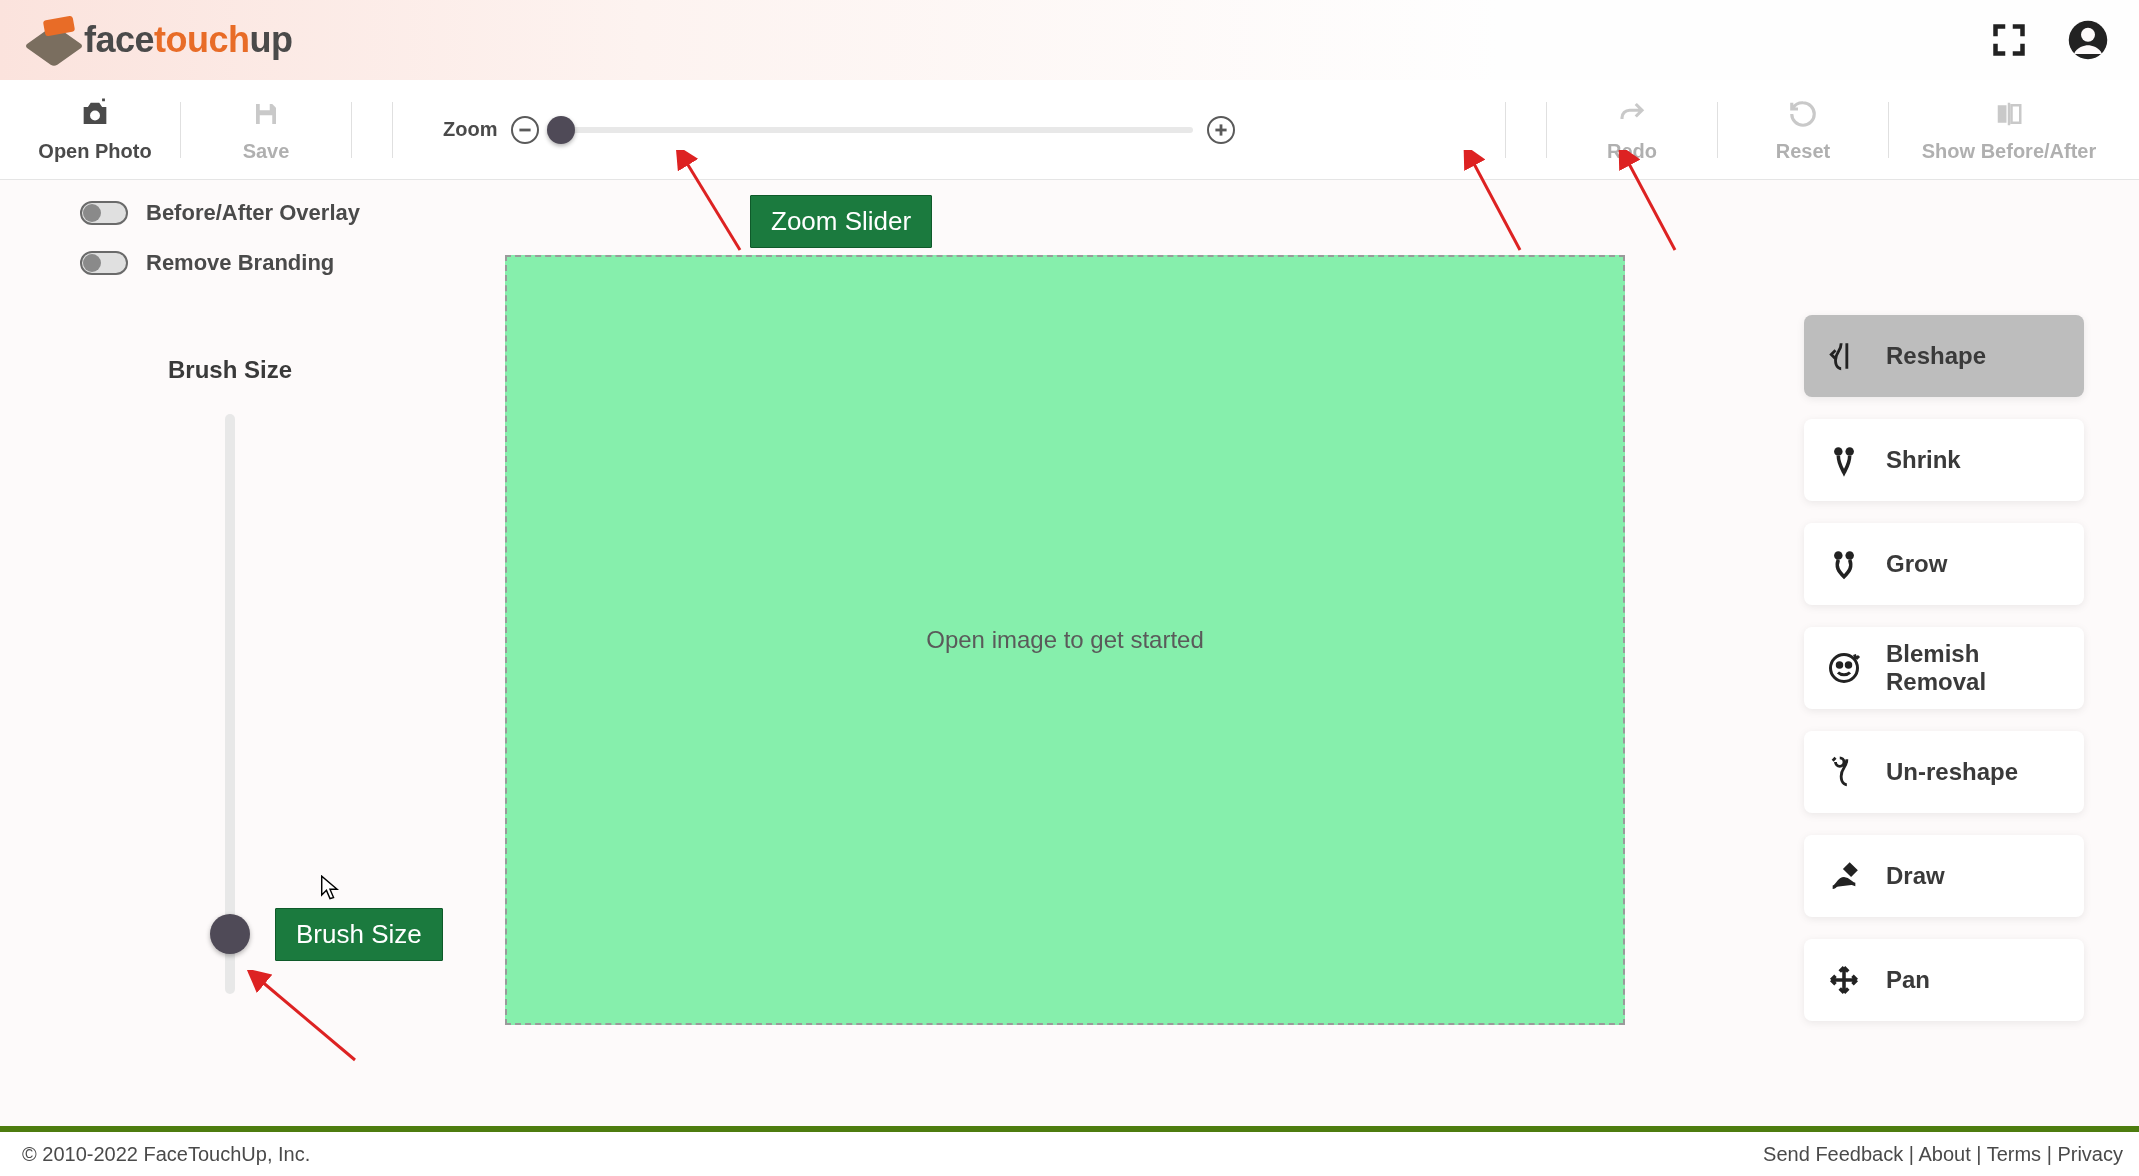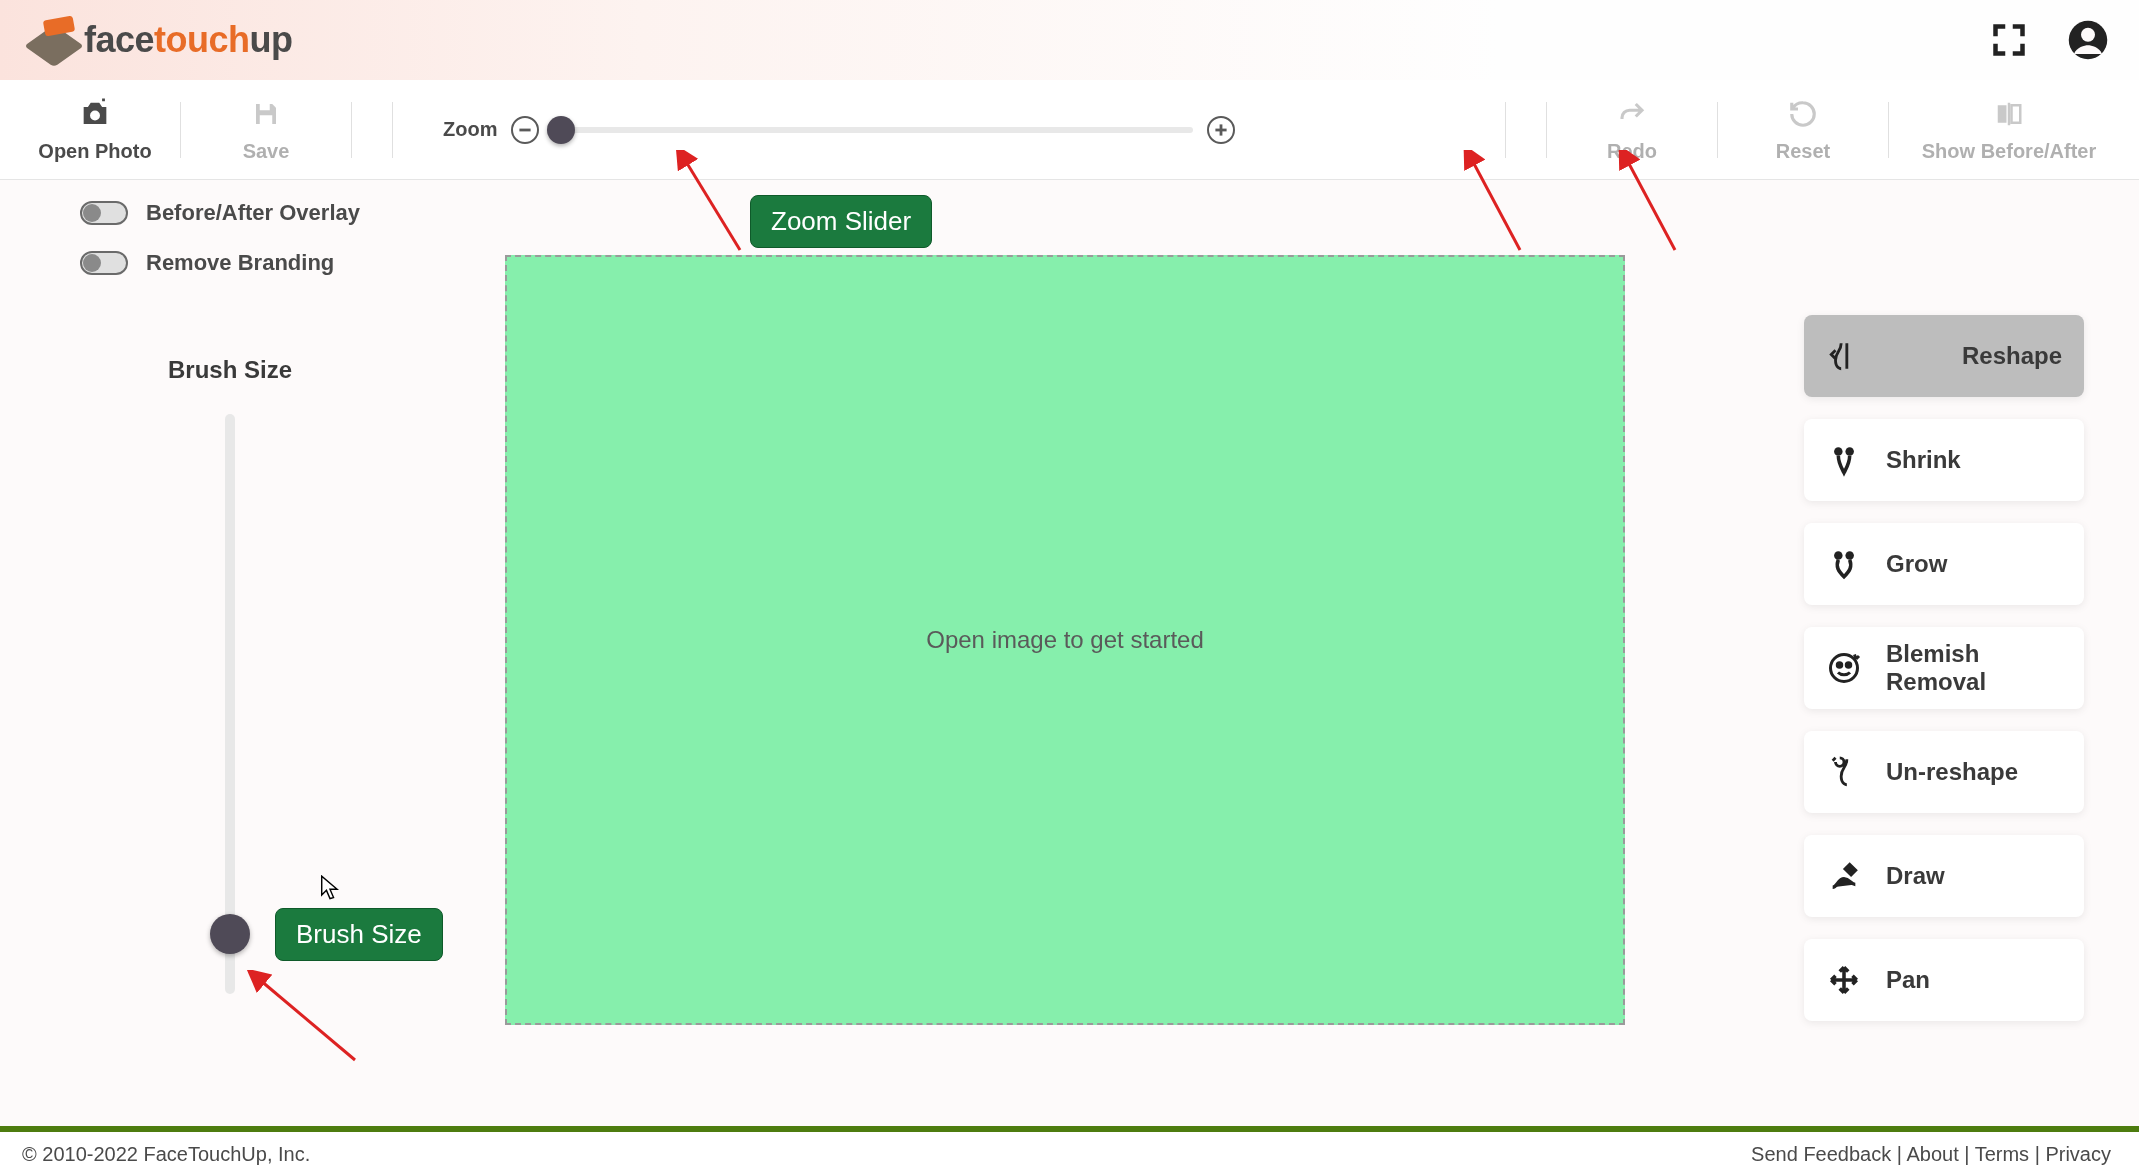--- a/index.html
+++ b/index.html
@@ -241,32 +241,32 @@
     height: 82px;
     background: #ffffff;
     border-radius: 8px;
     box-shadow: 0 2px 8px rgba(0,0,0,0.08);
     display: flex;
     align-items: center;
     padding: 0 22px;
     gap: 24px;
     cursor: pointer;
   }
-  .tool-card.active { background: #bdbdbd; justify-content: space-between; }
+  .tool-card.active { background: #bdbdbd; }
   .tool-icon { width: 36px; height: 36px; display:flex; align-items:center; justify-content:center; flex-shrink:0;}
   .tool-label { font-size: 24px; font-weight: 700; color: #3a3a3a; }
 
   
   .callout {
     position: absolute;
     background: #1b7a3e;
     color: #ffffff;
     font-size: 26px;
     padding: 10px 20px;
-    border-radius: 8px;
+    border-radius: 1px;
     border: 1px solid #0f5a2a;
     white-space: nowrap;
   }
   .arrow {
     position: absolute;
     pointer-events: none;
   }
 
   
   .cursor {
@@ -283,21 +283,21 @@
     width: 100%;
     height: 50px;
     background: #ffffff;
     border-top: 6px solid #4d7c0f;
     display: flex;
     align-items: center;
     padding: 0 22px;
     font-size: 20px;
     color: #4a4a4a;
   }
-  .footer-right { position: absolute; right: 28px; text-align: right; }
+  .footer-right { position: absolute; right: 16px; text-align: right; }
   .footer a { color: #4a4a4a; text-decoration: none; }
 </style>
 </head>
 <body>
 
 <div class="header">
   <div class="logo">
     <div class="logo-icon">
       <div class="box"></div>
         <div class="lid"></div>

